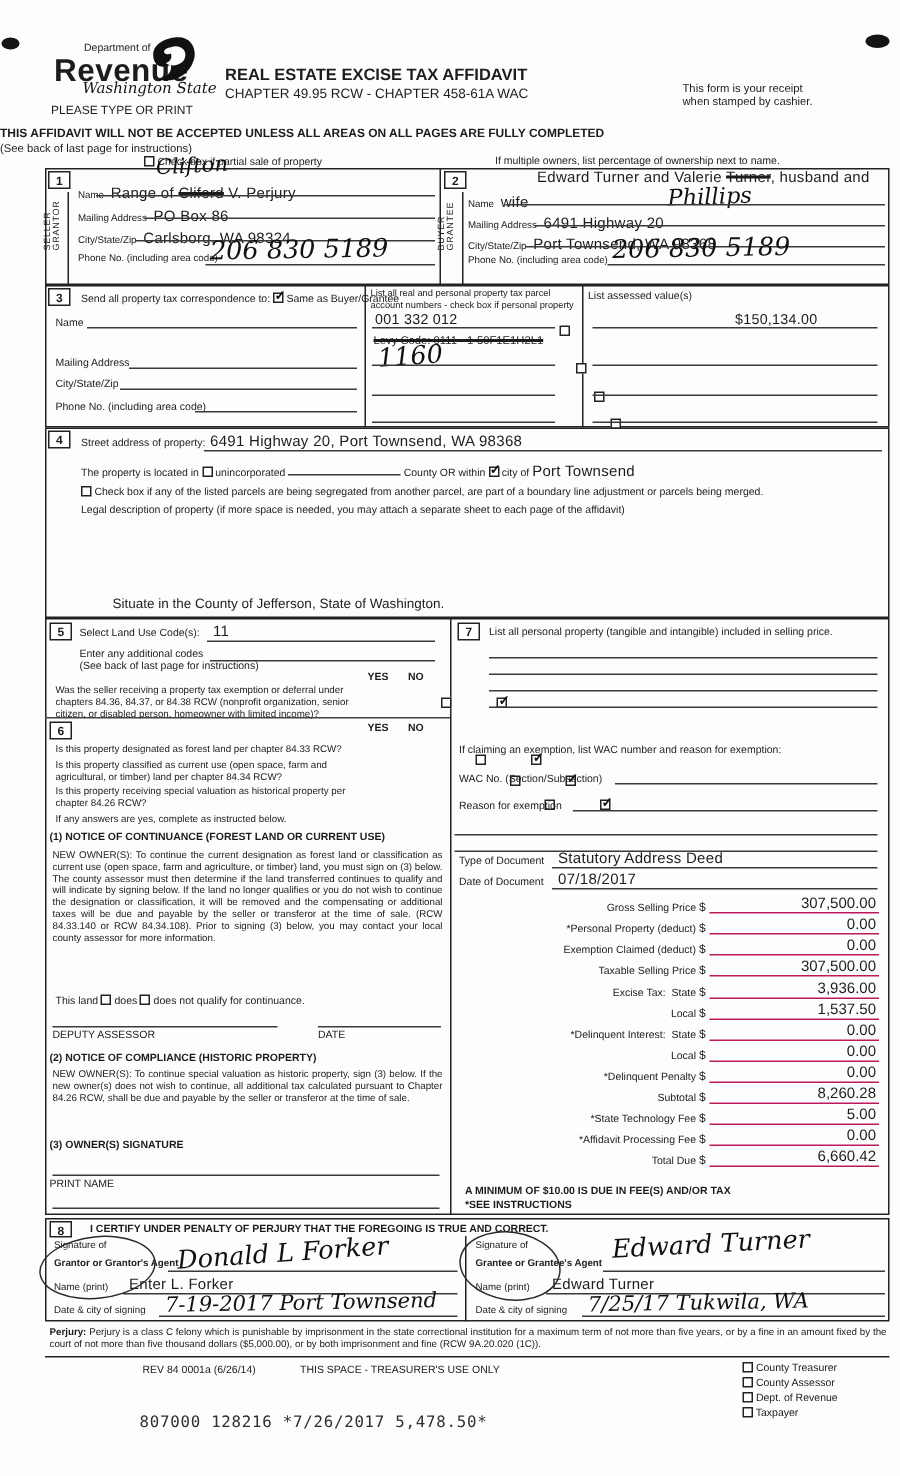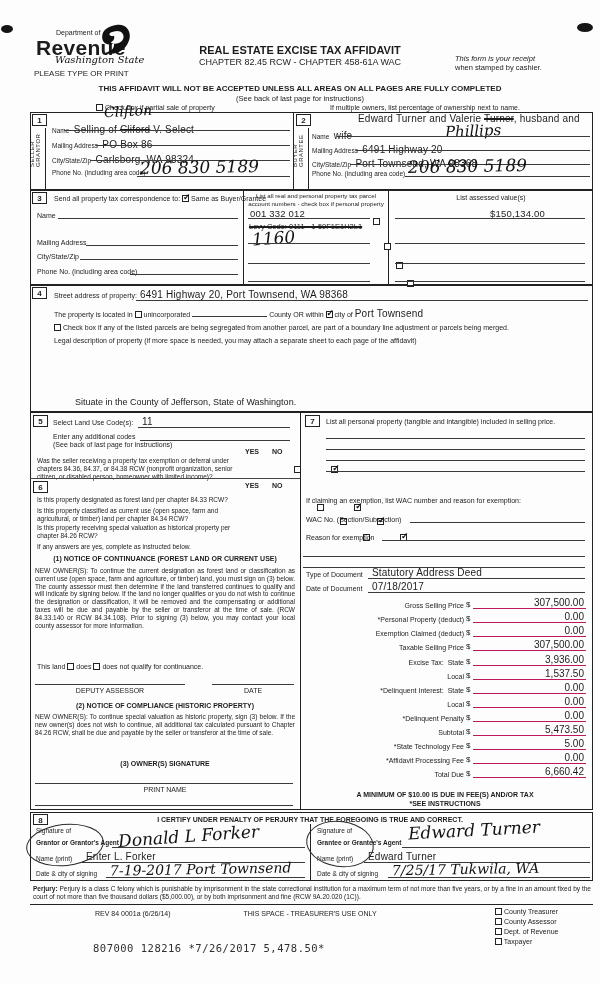--- a/index.html
+++ b/index.html
@@ -3,21 +3,21 @@
 <meta charset="utf-8">
 <style>
   html,body{margin:0;padding:0;background:#9a9a9a;}
   .page{position:relative;width:600px;height:984px;background:#fdfdfd;overflow:hidden;
         font-family:"Liberation Sans",sans-serif;color:#1c1c1c;}
   .abs{position:absolute;}
   .lbl{font-size:7px;line-height:1.15;}
   .lbl65{font-size:6.5px;line-height:1.2;}
   .lbl6{font-size:6.2px;line-height:1.25;}
   .bold{font-weight:bold;}
-  .ctr{text-align:center;}
+  .ctr{}
   .typed{font-size:9.5px;letter-spacing:.2px;}
   .typedL{font-size:10px;letter-spacing:.2px;}
   .hw{font-family:"DejaVu Serif",serif;font-style:italic;color:#111;}
   .line{border-bottom:1px solid #3a3a3a;}
   .box{border:1.2px solid #222;box-sizing:border-box;}
   .numbox{border:1.2px solid #222;box-sizing:border-box;font-size:8px;font-weight:bold;
           text-align:center;background:#fff;}
   .cb{width:7px;height:7px;border:1.1px solid #222;display:inline-block;position:relative;
       vertical-align:-1px;box-sizing:border-box;background:#fff;}
   .cb.checked::after{content:"✓";position:absolute;top:-4px;left:0px;font-size:9px;font-weight:bold;color:#111;}
@@ -46,22 +46,22 @@
   <div class="abs" style="left:100px;top:24px;width:32px;height:32px;">
     <svg width="32" height="32" viewBox="0 0 30 30">
       <path d="M15 1 C26 -1 30 9 27 16 C24 25 14 30 5 27 C11 26 14 22 13 18 C7 21 2 18 2 12 C2 5 9 2 15 1 Z" fill="#111"></path>
       <path d="M13 7 C19 5 23 9 22 13 C21 18 14 20 10 17 C13 16 14 13 13 11 C11 12 8 11 9 9 C9.5 8 11 7.5 13 7 Z" fill="#fdfdfd"></path>
     </svg>
   </div>
   <div class="abs hw" style="left:55px;top:54px;font-size:10px;">Washington State</div>
   <div class="abs" style="left:34px;top:69px;font-size:8px;">PLEASE TYPE OR PRINT</div>
 
   <div class="abs bold ctr" style="left:150px;top:44px;width:300px;font-size:11px;">REAL ESTATE EXCISE TAX AFFIDAVIT</div>
-  <div class="abs ctr" style="left:150px;top:57px;width:300px;font-size:9px;">CHAPTER 82.45 RCW - CHAPTER 458-61A WAC</div>
-  <div class="abs" style="left:455px;top:54px;font-size:7.5px;font-style:italic;">This form is your receipt</div>
+  <div class="abs ctr" style="left:150px;top:57px;width:300px;font-size:9px;">CHAPTER 49.95 RCW - CHAPTER 458-61A WAC</div>
+  <div class="abs" style="left:455px;top:54px;font-size:7.5px;">This form is your receipt</div>
   <div class="abs" style="left:455px;top:63px;font-size:7.5px;">when stamped by cashier.</div>
 
   <div class="abs bold ctr" style="left:0;top:84px;width:600px;font-size:8px;">THIS AFFIDAVIT WILL NOT BE ACCEPTED UNLESS ALL AREAS ON ALL PAGES ARE FULLY COMPLETED</div>
   <div class="abs ctr" style="left:0;top:94px;width:600px;font-size:7.5px;">(See back of last page for instructions)</div>
 
   <div class="abs" style="left:96px;top:104px;font-size:7px;">
     <span class="cb"></span>
     <span>Check box if partial sale of property</span>
   </div>
   <div class="abs" style="left:330px;top:104px;font-size:7px;">If multiple owners, list percentage of ownership next to name.</div>
@@ -80,21 +80,21 @@
   <div class="abs numbox" style="left:296px;top:114px;width:15px;height:12px;line-height:12px;">2</div>
   <div class="abs vert" style="left:287px;top:150px;width:22px;">
     <div>BUYER</div>
     <div>GRANTEE</div>
   </div>
 
   
   <div class="abs hw" style="left:104px;top:103px;font-size:14px;transform:rotate(-3deg);">Clifton</div>
   <div class="abs" style="left:52px;top:119px;">
     <span class="lbl65">Name</span>
-    <span class="typedL"><span>Selling of </span><span class="struck">Cliford</span><span> V. Select</span></span>
+    <span class="typedL"><span>Range of </span><span class="struck">Cliford</span><span> V. Perjury</span></span>
   </div>
   <div class="abs line" style="left:64px;top:118px;width:226px;height:12px;"></div>
   <div class="abs" style="left:52px;top:134px;">
     <span class="lbl65">Mailing Address</span>
     <span class="typedL">PO Box 86</span>
   </div>
   <div class="abs line" style="left:96px;top:133px;width:194px;height:12px;"></div>
   <div class="abs" style="left:52px;top:149px;">
     <span class="lbl65">City/State/Zip</span>
     <span class="typedL">Carlsborg, WA 98324</span>
@@ -315,21 +315,21 @@
       <span class="mline">0.00</span>
     </div>
   <div class="mrow" style="top:709px;">
       <span class="mlab">*Delinquent Penalty</span>
       <span class="mdol">$</span>
       <span class="mline">0.00</span>
     </div>
   <div class="mrow" style="top:723px;">
       <span class="mlab">Subtotal</span>
       <span class="mdol">$</span>
-      <span class="mline">5,473.50</span>
+      <span class="mline">8,260.28</span>
     </div>
   <div class="mrow" style="top:737px;">
       <span class="mlab">*State Technology Fee</span>
       <span class="mdol">$</span>
       <span class="mline">5.00</span>
     </div>
   <div class="mrow" style="top:751px;">
       <span class="mlab">*Affidavit Processing Fee</span>
       <span class="mdol">$</span>
       <span class="mline">0.00</span>

